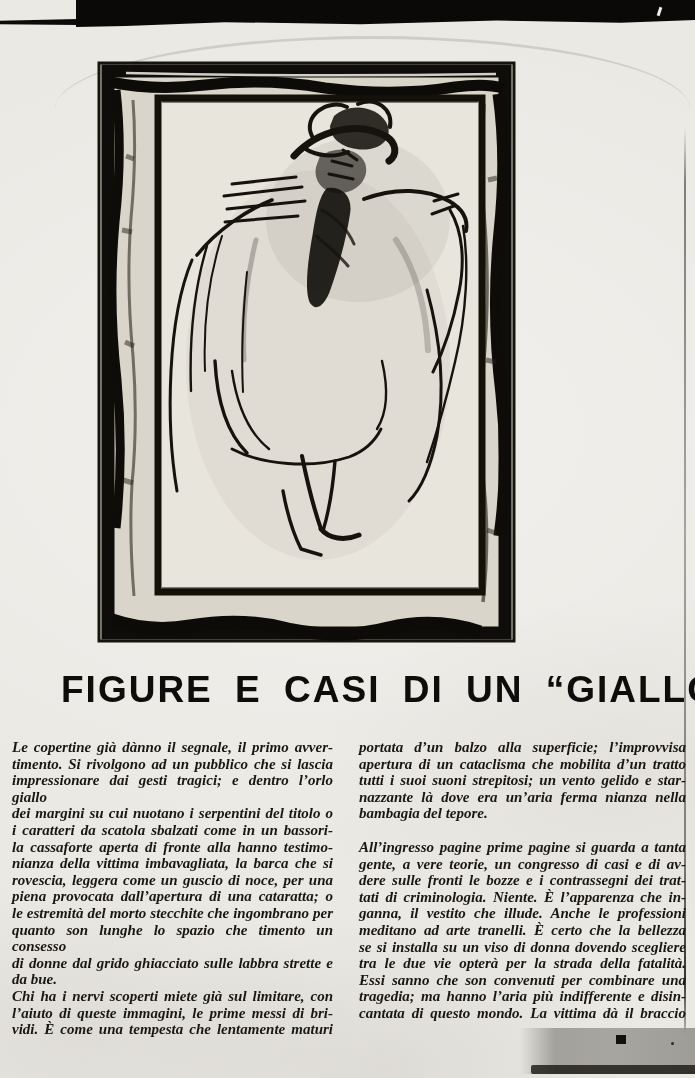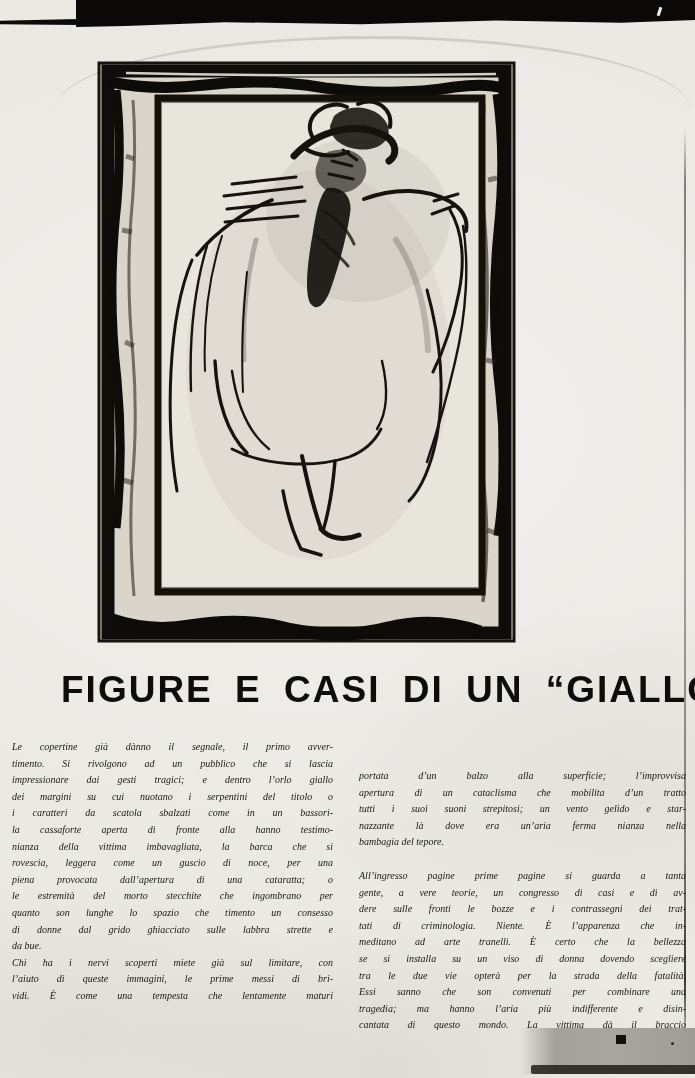--- a/index.html
+++ b/index.html
@@ -48,22 +48,22 @@
   .artwork{position:absolute;left:96px;top:60px;width:421px;height:584px;margin:0;}
   .artwork svg{display:block;width:100%;height:100%;}
   
   .title{
     position:absolute;left:61px;top:671px;margin:0;white-space:nowrap;
     font-family:"Liberation Sans", sans-serif;font-weight:700;font-size:37px;line-height:1.05;
     color:#0e0d0b;letter-spacing:2px;word-spacing:10px;
   }
   
   .columns{position:absolute;left:12px;top:739px;width:676px;display:flex;gap:26px;color:#1a1713;}
-  .col{width:321px;font-style:italic;font-weight:normal;font-size:10px;line-height:16.6px;}
-  .col-right{width:327px;margin-top:29px;}
+  .col{width:321px;font-style:italic;font-weight:bold;font-size:15px;line-height:16.6px;}
+  .col-right{width:327px;}
   .tline{text-align:justify;text-align-last:justify;}
   .tline.end{text-align-last:left;}
   .tline.gap{margin-top:17px;}
 </style>
 </head>
 <body>
 
 <div class="scan-band-top"></div>
 <div class="scan-strip-left"></div>
 <div class="scan-tick-white"></div>
@@ -149,20 +149,21 @@
   <div class="col col-right">
       <div class="tline">portata d’un balzo alla superficie; l’improvvisa</div>
       <div class="tline">apertura di un cataclisma che mobilita d’un tratto</div>
       <div class="tline">tutti i suoi suoni strepitosi; un vento gelido e star-</div>
       <div class="tline">nazzante là dove era un’aria ferma nianza nella</div>
       <div class="tline end">bambagia del tepore.</div>
       <div class="tline gap">All’ingresso pagine prime pagine si guarda a tanta</div>
       <div class="tline">gente, a vere teorie, un congresso di casi e di av-</div>
       <div class="tline">dere sulle fronti le bozze e i contrassegni dei trat-</div>
       <div class="tline">tati di criminologia. Niente. È l’apparenza che in-</div>
+      <div class="tline">ganna, il vestito che illude. Anche le professioni</div>
       <div class="tline">meditano ad arte tranelli. È certo che la bellezza</div>
       <div class="tline">se si installa su un viso di donna dovendo scegliere</div>
       <div class="tline">tra le due vie opterà per la strada della fatalità.</div>
       <div class="tline">Essi sanno che son convenuti per combinare una</div>
       <div class="tline">tragedia; ma hanno l’aria più indifferente e disin-</div>
       <div class="tline">cantata di questo mondo. La vittima dà il braccio</div>
     </div>
 </div>
 
 </body></html>

